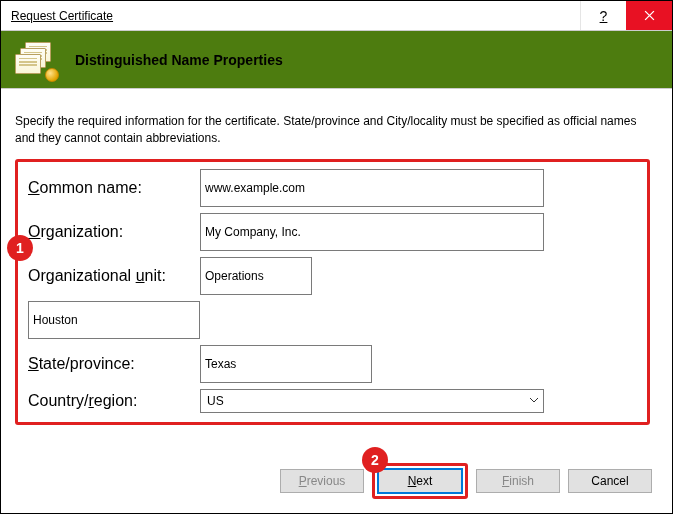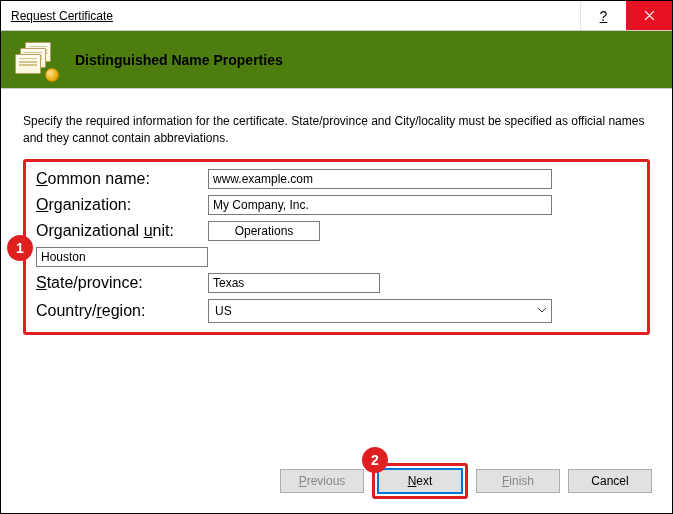--- a/index.html
+++ b/index.html
@@ -98,21 +98,21 @@
       border-radius: 50%;
       border: 1px solid #c48900;
     }
     .header-title {
       font-size: 14px;
       font-weight: bold;
       color: #000;
     }
 
     .content {
-      padding: 24px 22px 0 22px;
+      padding: 24px 22px 0 14px;
       position: relative;
     }
     .description {
       font-size: 12px;
       color: #000;
       line-height: 1.4;
       margin-bottom: 12px;
     }
 
     .form-area {
@@ -128,30 +128,30 @@
       margin-bottom: 6px;
     }
     .form-row:last-child { margin-bottom: 0; }
     .form-label {
       width: 172px;
       font-size: 16px;
       color: #000;
     }
     .form-label .underline { text-decoration: underline; }
     .text-input {
-      height: 20px;
+      height: 38px;
       border: 1px solid #7a7a7a;
       padding: 2px 4px;
       font-size: 12px;
       font-family: inherit;
       background: #fff;
     }
     .input-wide { width: 344px; }
     .input-med { width: 172px; }
-    .input-short { width: 112px; text-align: center; }
+    .input-short { width: 112px; }
 
     .combo {
       width: 344px;
       height: 24px;
       border: 1px solid #7a7a7a;
       background: #fff;
       display: flex;
       align-items: center;
       position: relative;
     }

